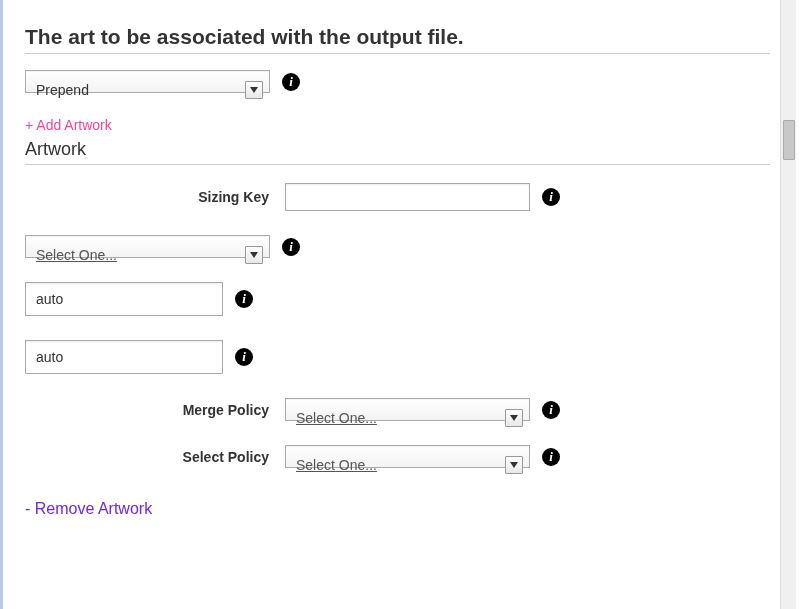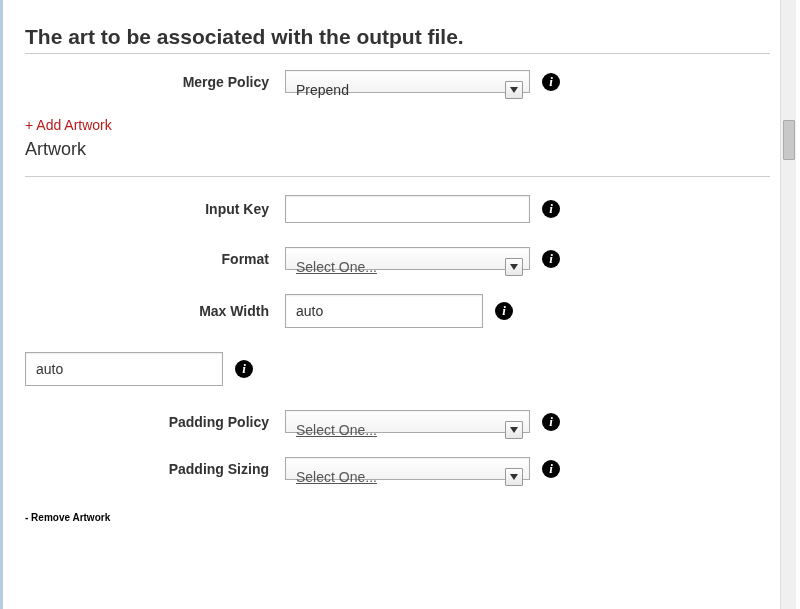--- a/index.html
+++ b/index.html
@@ -23,21 +23,21 @@
       color: #333;
       border-bottom: 1px solid #ccc;
       padding-bottom: 4px;
       margin-bottom: 16px;
     }
     .section-header {
       font-size: 18px;
       font-weight: normal;
       color: #333;
       border-bottom: 1px solid #ccc;
-      padding-bottom: 16px;
+      padding-bottom: 4px;
       margin-bottom: 18px;
       margin-top: 2px;
     }
     .form-row {
       display: flex;
       align-items: center;
       margin-bottom: 24px;
     }
     .form-label {
       width: 260px;
@@ -114,33 +114,32 @@
       color: #fff;
       border-radius: 50%;
       font-weight: bold;
       font-family: Georgia, serif;
       font-style: italic;
       font-size: 13px;
       cursor: pointer;
       user-select: none;
     }
     .link-add {
-      color: #b91c1c;
+      color: #ec4899;
       font-size: 14px;
       cursor: pointer;
       margin-bottom: 4px;
       display: inline-block;
     }
     .link-remove {
-      color: #000000;
-      font-size: 10px;
+      color: #6d28d9;
+      font-size: 16px;
       cursor: pointer;
       margin-top: 8px;
       display: inline-block;
-      font-weight: bold;
     }
     .right-scrollbar {
       position: fixed;
       right: 4px;
       top: 0;
       bottom: 0;
       width: 16px;
       background: #f0f0f0;
       border-left: 1px solid #ddd;
     }
@@ -169,101 +168,98 @@
 <div class="left-bar"></div>
 <div class="right-scrollbar">
   <div class="right-scrollbar-thumb"></div>
 </div>
 
 <div class="container">
 
   <div class="section-title">The art to be associated with the output file.</div>
 
   <div class="form-row">
+    <div class="form-input-wrap">
+      <div class="select-box">
+        <span>Prepend</span>
+        <span class="chevron-icon">
+          <svg viewBox="0 0 8 6">
+              <path d="M0 0 L8 0 L4 6 Z" fill="#333"></path>
+            </svg>
+        </span>
+      </div>
+      <span class="info-icon">i</span>
+    </div>
+  </div>
+
+  <a class="link-add">+ Add Artwork</a>
+
+  <div class="section-header">Artwork</div>
+
+  <div class="form-row">
+    <div class="form-label">Sizing Key</div>
+    <div class="form-input-wrap">
+      <input type="text" class="text-input" value="" style="">
+      <span class="info-icon">i</span>
+    </div>
+  </div>
+
+  <div class="form-row">
+    <div class="form-input-wrap">
+      <div class="select-box">
+        <span class="placeholder">Select One...</span>
+        <span class="chevron-icon">
+          <svg viewBox="0 0 8 6">
+              <path d="M0 0 L8 0 L4 6 Z" fill="#333"></path>
+            </svg>
+        </span>
+      </div>
+      <span class="info-icon">i</span>
+    </div>
+  </div>
+
+  <div class="form-row">
+    <div class="form-input-wrap">
+      <input type="text" class="text-input-narrow" value="auto" style="">
+      <span class="info-icon">i</span>
+    </div>
+  </div>
+
+  <div class="form-row">
+    <div class="form-input-wrap">
+      <input type="text" class="text-input-narrow" value="auto" style="">
+      <span class="info-icon">i</span>
+    </div>
+  </div>
+
+  <div class="form-row">
     <div class="form-label">Merge Policy</div>
     <div class="form-input-wrap">
       <div class="select-box">
-        <span>Prepend</span>
-        <span class="chevron-icon">
-          <svg viewBox="0 0 8 6">
-              <path d="M0 0 L8 0 L4 6 Z" fill="#333"></path>
-            </svg>
-        </span>
-      </div>
-      <span class="info-icon">i</span>
-    </div>
-  </div>
-
-  <a class="link-add">+ Add Artwork</a>
-
-  <div class="section-header">Artwork</div>
-
-  <div class="form-row">
-    <div class="form-label">Input Key</div>
-    <div class="form-input-wrap">
-      <input type="text" class="text-input" value="" style="">
-      <span class="info-icon">i</span>
-    </div>
-  </div>
-
-  <div class="form-row">
-    <div class="form-label">Format</div>
-    <div class="form-input-wrap">
-      <div class="select-box">
         <span class="placeholder">Select One...</span>
         <span class="chevron-icon">
           <svg viewBox="0 0 8 6">
               <path d="M0 0 L8 0 L4 6 Z" fill="#333"></path>
             </svg>
         </span>
       </div>
       <span class="info-icon">i</span>
     </div>
   </div>
 
   <div class="form-row">
-    <div class="form-label">Max Width</div>
-    <div class="form-input-wrap">
-      <input type="text" class="text-input-narrow" value="auto" style="">
-      <span class="info-icon">i</span>
-    </div>
-  </div>
-
-  <div class="form-row">
-    <div class="form-input-wrap">
-      <input type="text" class="text-input-narrow" value="auto" style="">
-      <span class="info-icon">i</span>
-    </div>
-  </div>
-
-  <div class="form-row">
-    <div class="form-label">Padding Policy</div>
+    <div class="form-label">Select Policy</div>
     <div class="form-input-wrap">
       <div class="select-box">
         <span class="placeholder">Select One...</span>
         <span class="chevron-icon">
           <svg viewBox="0 0 8 6">
               <path d="M0 0 L8 0 L4 6 Z" fill="#333"></path>
             </svg>
         </span>
       </div>
       <span class="info-icon">i</span>
     </div>
   </div>
 
-  <div class="form-row">
-    <div class="form-label">Padding Sizing</div>
-    <div class="form-input-wrap">
-      <div class="select-box">
-        <span class="placeholder">Select One...</span>
-        <span class="chevron-icon">
-          <svg viewBox="0 0 8 6">
-              <path d="M0 0 L8 0 L4 6 Z" fill="#333"></path>
-            </svg>
-        </span>
-      </div>
-      <span class="info-icon">i</span>
-    </div>
-  </div>
-
   <a class="link-remove">- Remove Artwork</a>
 
 </div>
 
 </body></html>

